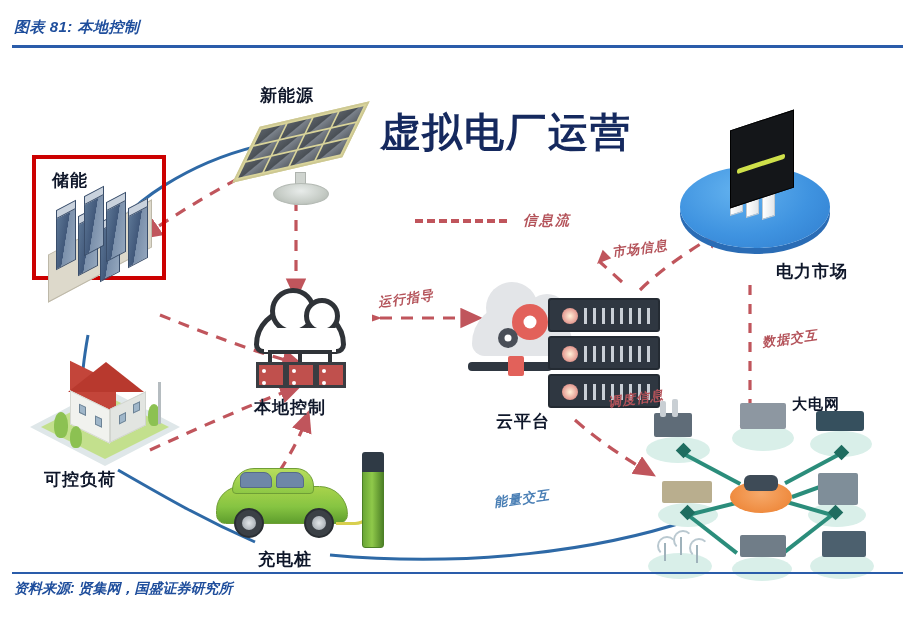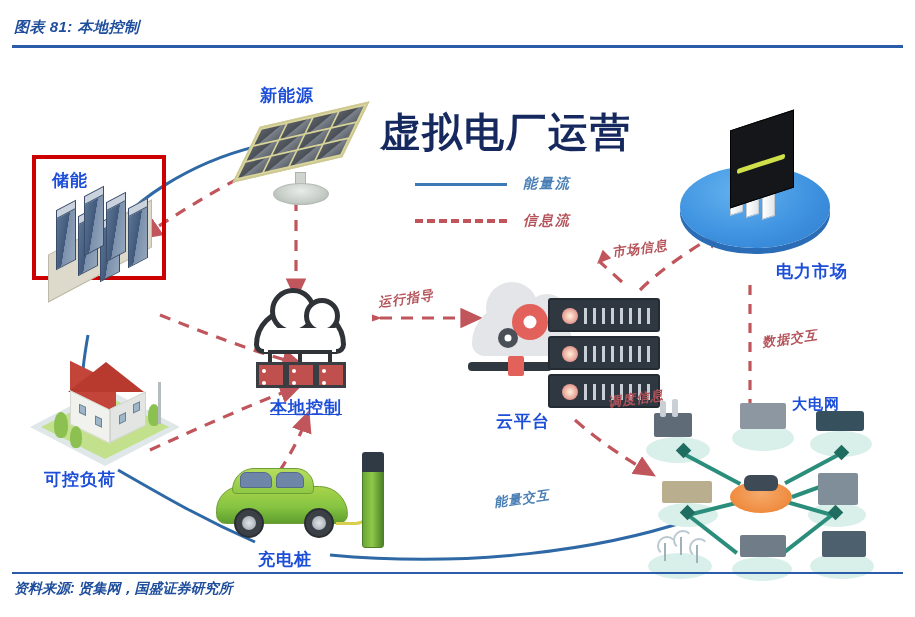--- a/index.html
+++ b/index.html
@@ -71,21 +71,21 @@
     position: absolute;
     left: 0; top: 0;
     width: 915px; height: 520px;
   }
 
   
   .nlabel {
     position: absolute;
     font-size: 17px;
     font-weight: bold;
-    color: #1d4ed8;
+    color: #0f172a;
     white-space: nowrap;
     letter-spacing: 1px;
     text-shadow: 0 0 1px rgba(255,255,255,0.6);
   }
 
   
   .elabel {
     position: absolute;
     font-size: 13px;
     font-weight: bold;
@@ -533,24 +533,20 @@
         <path d="M575,370 C600,392 625,408 645,420" marker-end="url(#ahR)"></path>
       </g>
 
       <g fill="none" stroke="#c0555c" stroke-width="3.2" stroke-dasharray="10,9">
         <path d="M750,235 L750,385" marker-end="url(#ahR)"></path>
       </g>
     </svg>
 
     <div class="main-title">虚拟电厂运营</div>
 
-    <div class="legend-row a" style="left:415px; top:125px;">
-      <span class="ln-solid"></span>
-      <span class="ltxt">能量流</span>
-    </div>
     <div class="legend-row b" style="left:415px; top:162px;">
       <span class="ln-dash"></span>
       <span class="ltxt">信息流</span>
     </div>
 
     <div class="node" style="left:246px; top:34px;">
       <div class="nlabel" style="left:14px; top:0;">新能源</div>
       <div class="panel" style="left:0px; top:30px;">
         <div class="grid">
           <div class="cell"></div>
@@ -630,21 +626,21 @@
           <i style="top:16px;"></i>
         </div>
       <div class="srv" style="left:32px; top:74px;">
           <i style="top:4px;"></i>
           <i style="top:16px;"></i>
         </div>
       <div class="srv" style="left:62px; top:74px;">
           <i style="top:4px;"></i>
           <i style="top:16px;"></i>
         </div>
-      <div class="nlabel" style="left:16px; top:108px;text-decoration:underline;">本地控制</div>
+      <div class="nlabel" style="left:0px; top:108px;">本地控制</div>
     </div>
 
     <div class="node" style="left:472px; top:232px;">
       <div class="cp-cloud" style="left:0px; top:22px;"></div>
       <div class="cp-bump" style="left:14px; top:0px; width:52px; height:52px;"></div>
       <div class="cp-bump" style="left:54px; top:12px; width:42px; height:42px;"></div>
       <div class="gear g1" style="left:40px; top:22px;"></div>
       <div class="gear g2" style="left:26px; top:46px;"></div>
       <div class="bar-handle" style="left:-4px; top:80px;"></div>
       <div class="bar-knob" style="left:36px; top:74px;"></div>

